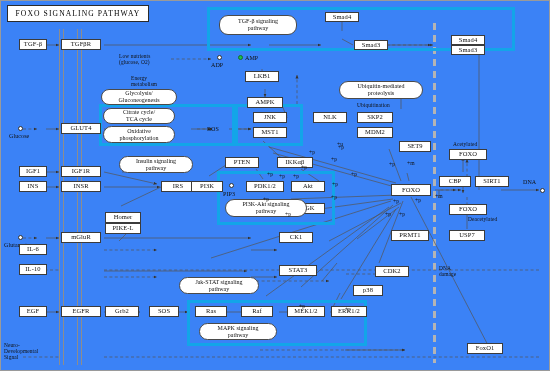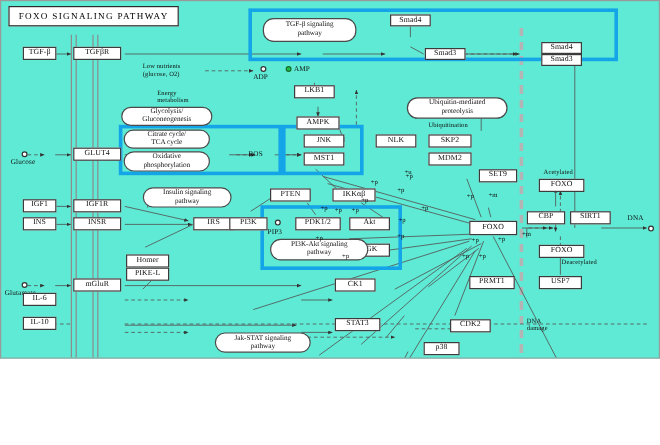--- a/index.html
+++ b/index.html
@@ -1,16 +1,16 @@
 <!DOCTYPE html>
 <html><head>
 <meta charset="utf-8">
 <style>
   html,body{margin:0;padding:0;background:#fff;}
-  #stage{position:relative;width:550px;height:299px;background:#5eead4;
+  #stage{position:relative;width:550px;height:371px;background:#3b82f6;
          border:1px solid #9a9a9a;box-sizing:border-box;overflow:hidden;
          font-family:"Liberation Serif",serif;}
   .node{position:absolute;box-sizing:border-box;border:1px solid #3b3b3b;
         background:#fff;color:#111;font-size:6.5px;line-height:1;
         display:flex;align-items:center;justify-content:center;
         text-align:center;white-space:nowrap;letter-spacing:.1px;}
   .rnode{position:absolute;box-sizing:border-box;border:1px solid #4a4a4a;
          background:#fff;color:#111;font-size:6px;line-height:1.15;
          border-radius:9px;display:flex;align-items:center;
          justify-content:center;text-align:center;padding:1px 3px;}

